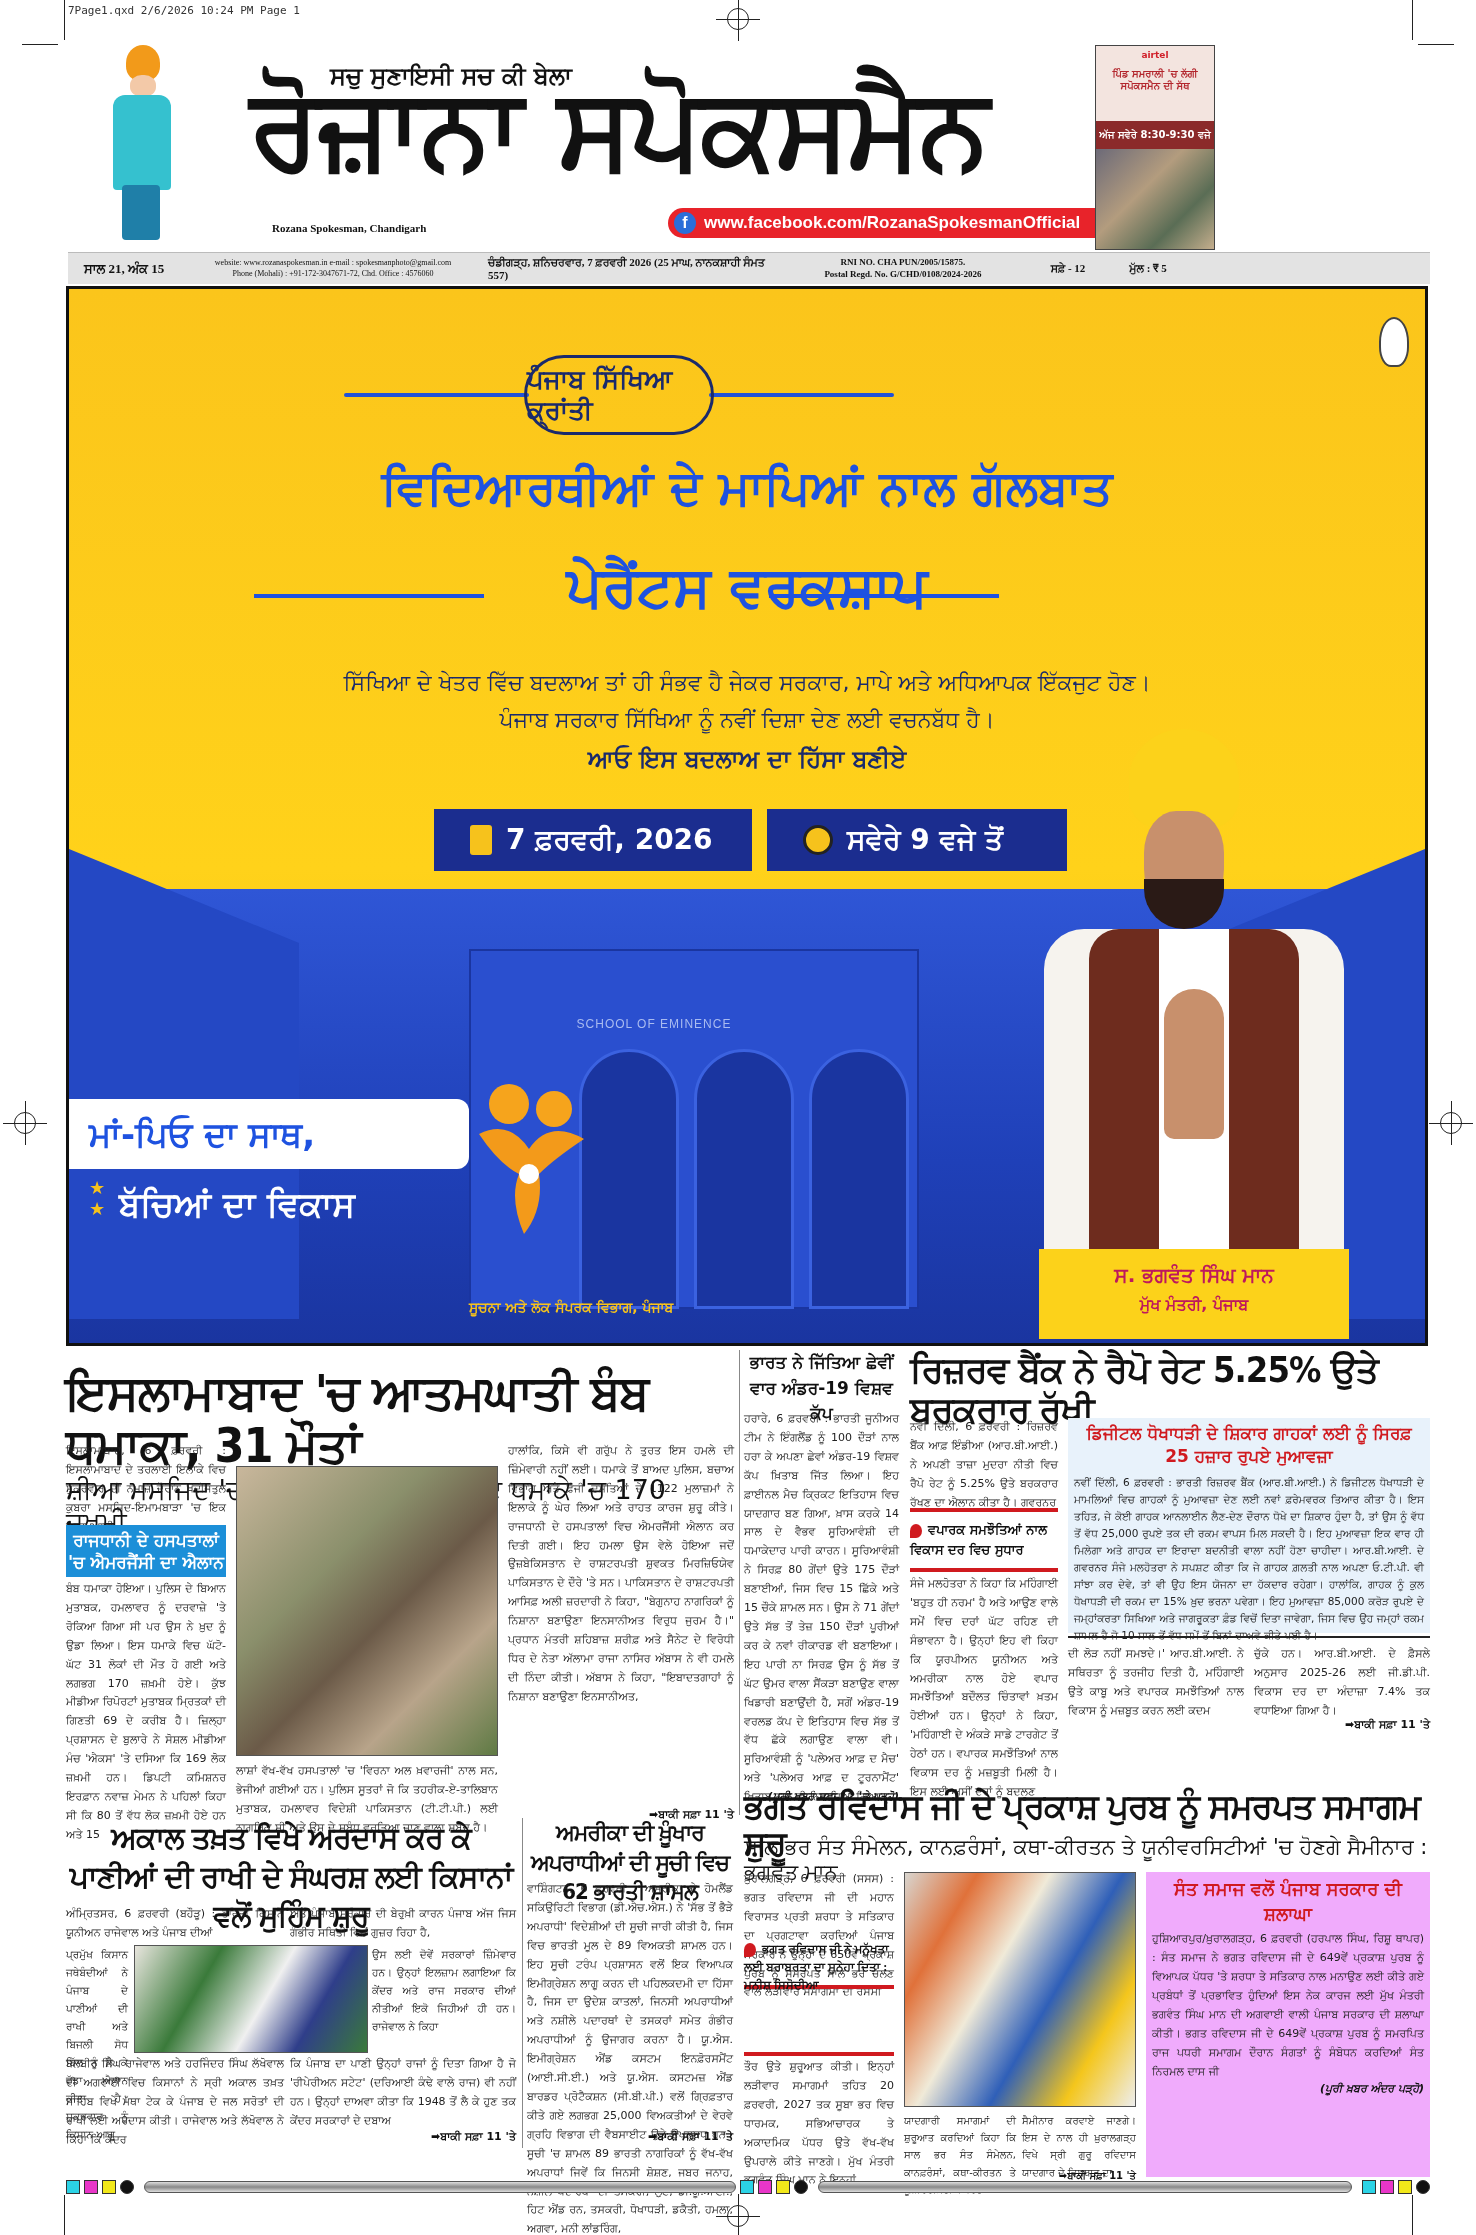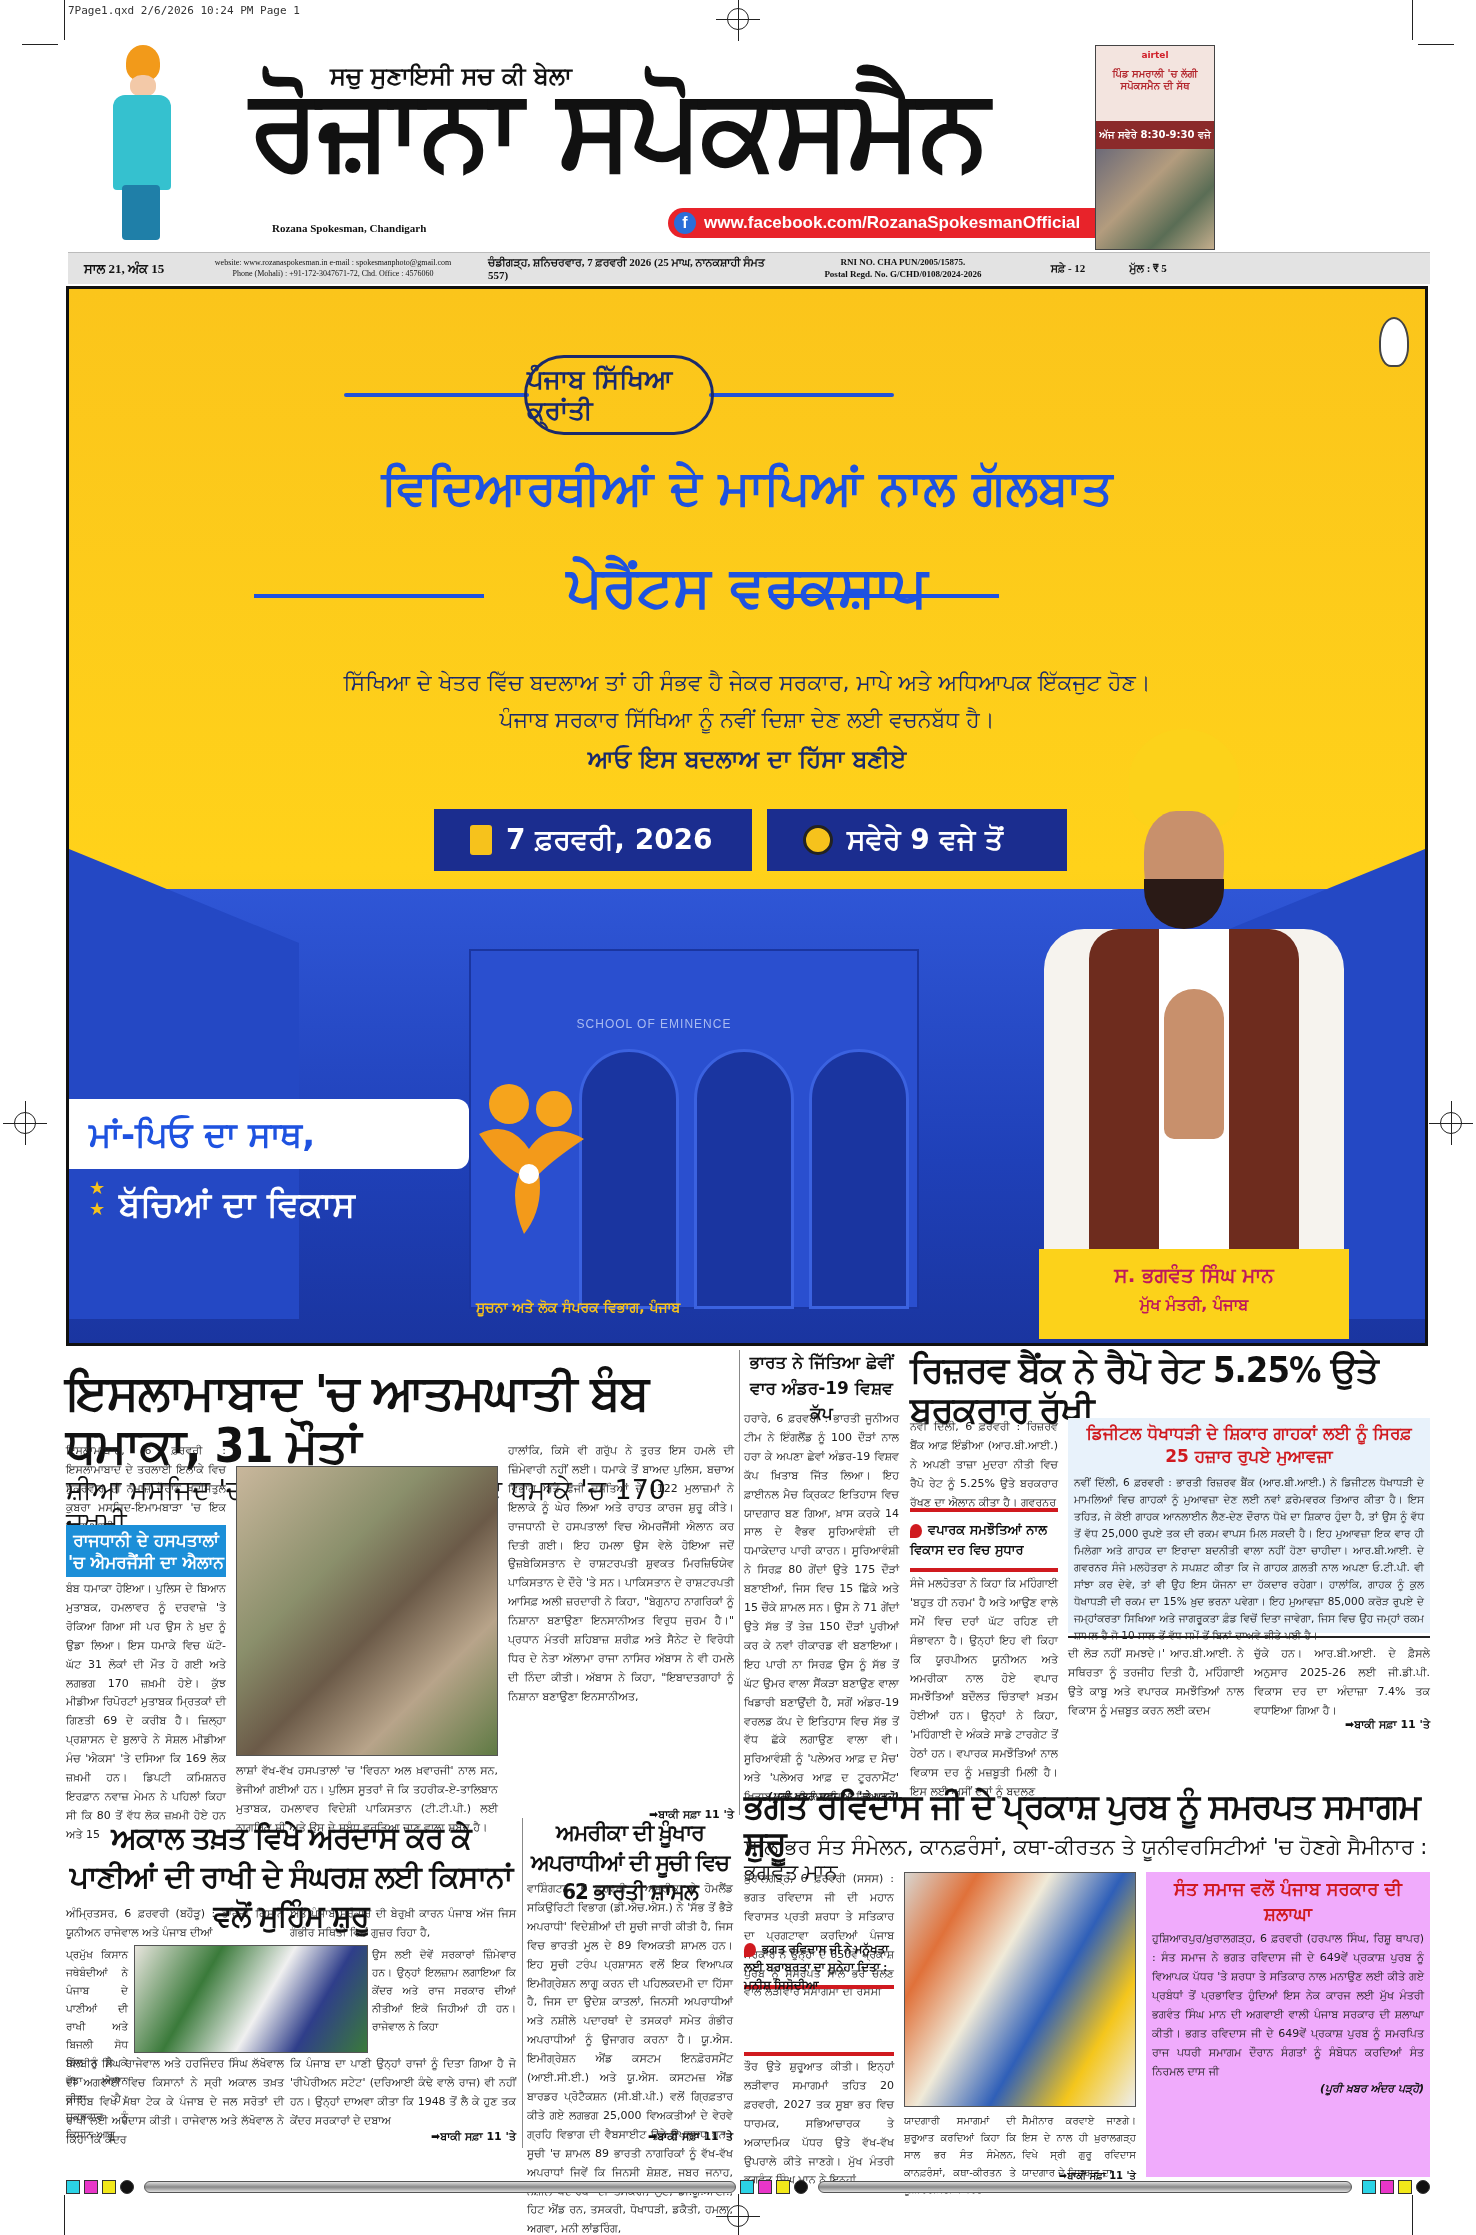--- a/index.html
+++ b/index.html
@@ -181,21 +181,21 @@
 
   <div class="slogan-w" style="top:810px;">ਮਾਂ-ਪਿਓ ਦਾ ਸਾਥ,</div>
   <div class="slogan-b" style="top:880px;">ਬੱਚਿਆਂ ਦਾ ਵਿਕਾਸ</div>
   <div class="stars" style="top:888px;">★<br>★</div>
   <svg class="family-logo" style="left:400px;top:790px;" viewBox="0 0 120 160">
     <circle cx="40" cy="25" r="20" fill="#f6a41c"></circle>
     <circle cx="85" cy="30" r="18" fill="#f6a41c"></circle>
     <path d="M10 55 Q40 40 60 70 Q80 40 115 60 Q85 80 70 95 Q75 130 55 155 Q40 120 50 95 Q30 85 10 55Z" fill="#f39a1a"></path>
     <circle cx="60" cy="95" r="10" fill="#fff"></circle>
   </svg>
-  <div class="credit" style="top:1010px;margin-left:7px;">ਸੂਚਨਾ ਅਤੇ ਲੋਕ ਸੰਪਰਕ ਵਿਭਾਗ, ਪੰਜਾਬ</div>
+  <div class="credit" style="top:1010px;">ਸੂਚਨਾ ਅਤੇ ਲੋਕ ਸੰਪਰਕ ਵਿਭਾਗ, ਪੰਜਾਬ</div>
 
   <div class="cm" style="top:440px;">
     <div class="kurta"></div>
       <div class="vest"></div>
       <div class="shirt"></div>
     <div class="turban"></div>
       <div class="face"></div>
       <div class="beard"></div>
       <div class="hands"></div>
   </div>

